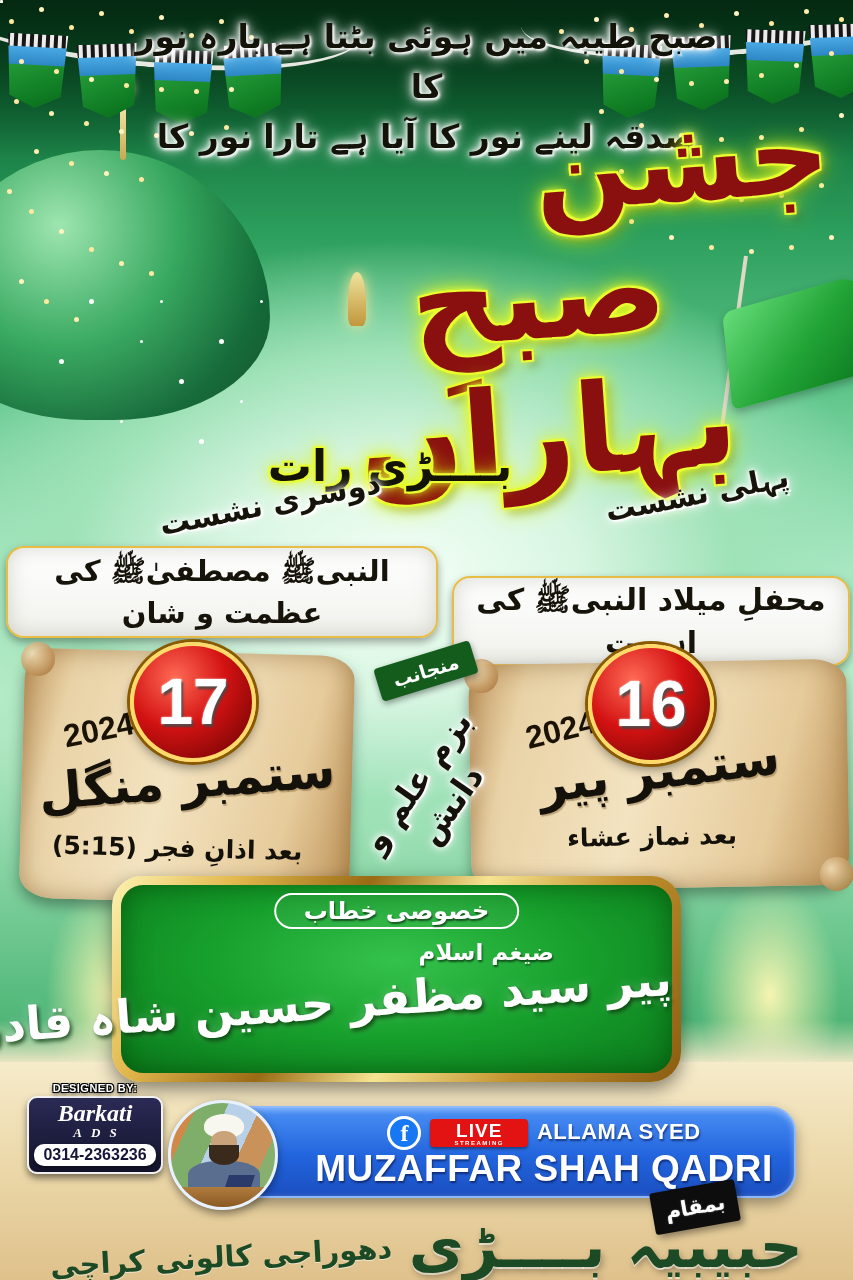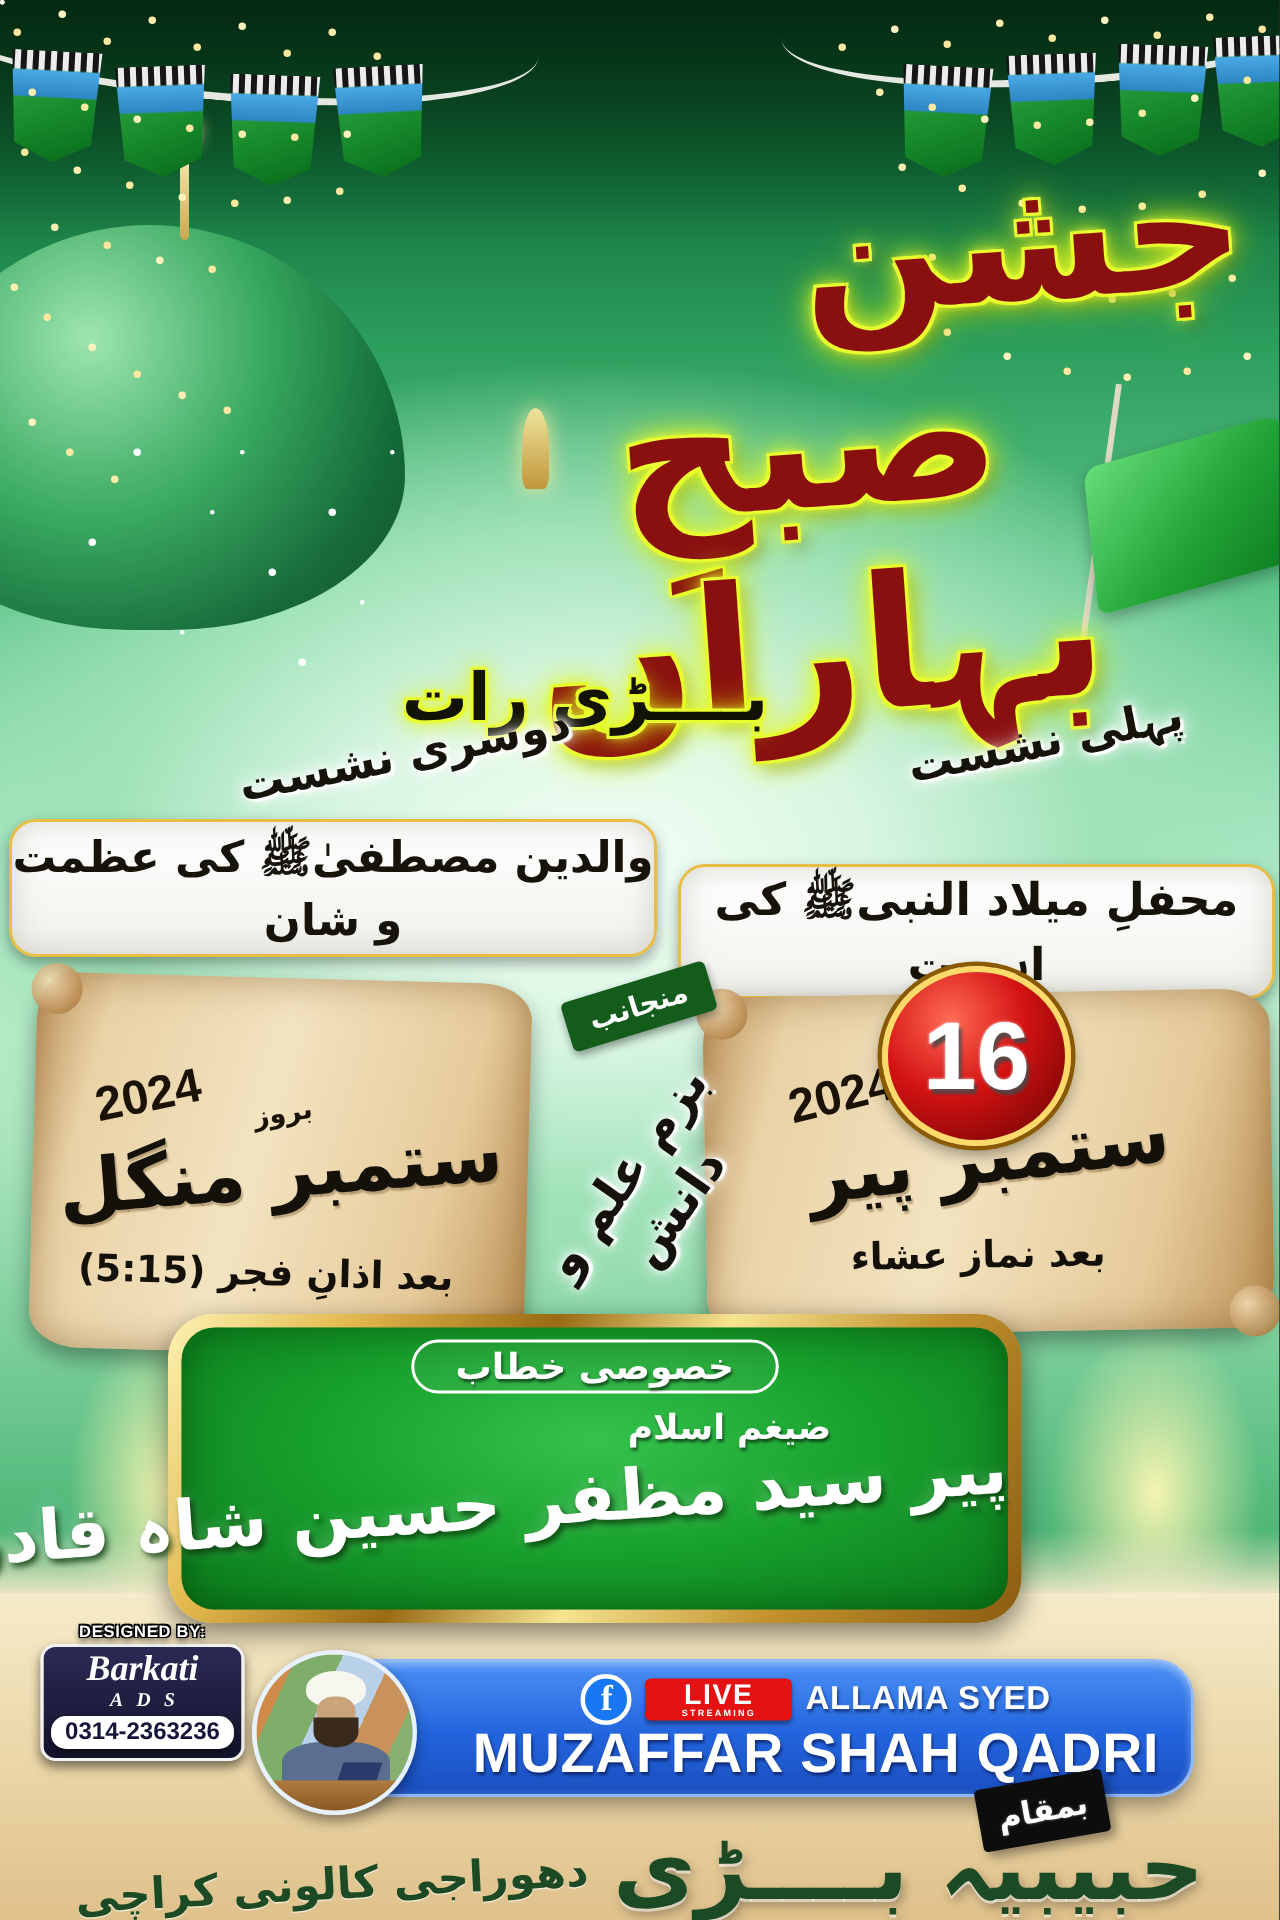--- a/index.html
+++ b/index.html
@@ -165,51 +165,56 @@
   <div class="abs bunt" style="left:598px;top:44px;transform:rotate(3deg)"></div>
   <div class="abs bunt" style="left:670px;top:36px;transform:rotate(-2deg)"></div>
   <div class="abs bunt" style="left:742px;top:30px;transform:rotate(2deg)"></div>
   <div class="abs bunt" style="left:808px;top:24px;transform:rotate(-2deg)"></div>
   <div class="abs lights gl"></div>
   <div class="abs lights gr"></div>
   <div class="abs lights sp"></div>
   <div class="abs glow" style="top:880px;left:46px;width:130px;height:230px"></div>
   <div class="abs glow" style="top:880px;left:700px;width:140px;height:230px"></div>
 
+  <div class="abs couplet">
+    <div class="cline">صبح طیبہ میں ہوئی بٹتا ہے بارہ نور کا</div>
+    <div class="cline">صدقہ لینے نور کا آیا ہے تارا نور کا</div>
+  </div>
 
   <div class="abs title">
     <span class="t1">جشن</span>
     <span class="t2">صبحِ بہاراں</span>
   </div>
   <div class="abs subtitle">بــــڑی رات</div>
 
   <div class="abs sess-label first">پہلی نشست</div>
   <div class="abs sess-box first">
     <span>محفلِ میلاد النبیﷺ کی اہمیت</span>
   </div>
 
   <div class="abs sess-label second">دوسری نشست</div>
   <div class="abs sess-box second">
-    <span>والدین مصطفیٰﷺ کی عظمت و شان</span>
+    <span>النبیﷺ مصطفیٰﷺ کی عظمت و شان</span>
   </div>
 
   <div class="abs scroll s16">
     <span class="yr">2024</span>
     <span class="pfx">بروز</span>
     <span class="mon">ستمبر پیر</span>
     <span class="tnote">بعد نماز عشاء</span>
   </div>
   <div class="abs daynum d16">16</div>
 
   <div class="abs scroll s17">
     <span class="yr">2024</span>
     <span class="pfx">بروز</span>
     <span class="mon">ستمبر منگل</span>
     <span class="tnote">بعد اذانِ فجر (5:15)</span>
   </div>
+  <div class="abs daynum d17">17</div>
 
   <div class="abs org">
     <div class="org-tag">منجانب</div>
     <div class="org-name">بزم علم و دانش</div>
   </div>
 
   <div class="abs banner">
     <div class="banner-inner">
       <div class="banner-tag">خصوصی خطاب</div>
       <div class="banner-hon">ضیغم اسلام</div>

